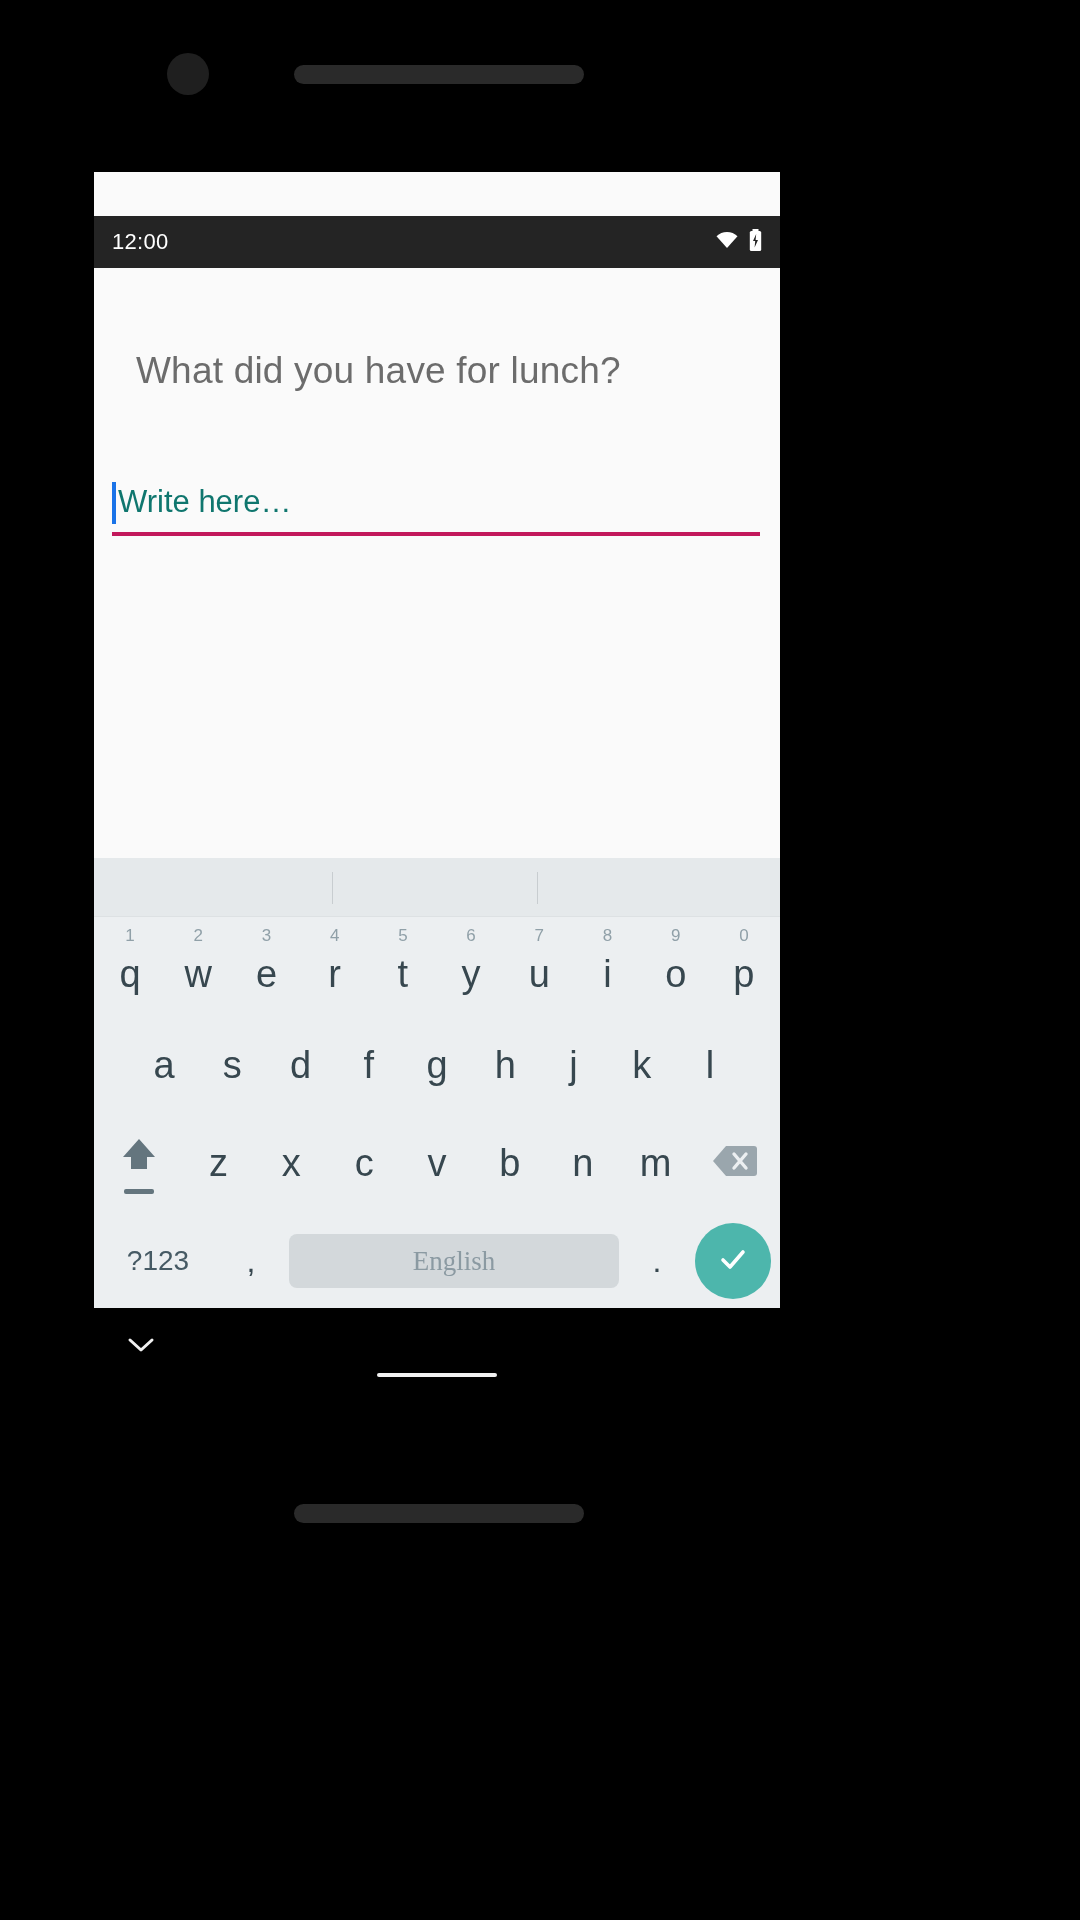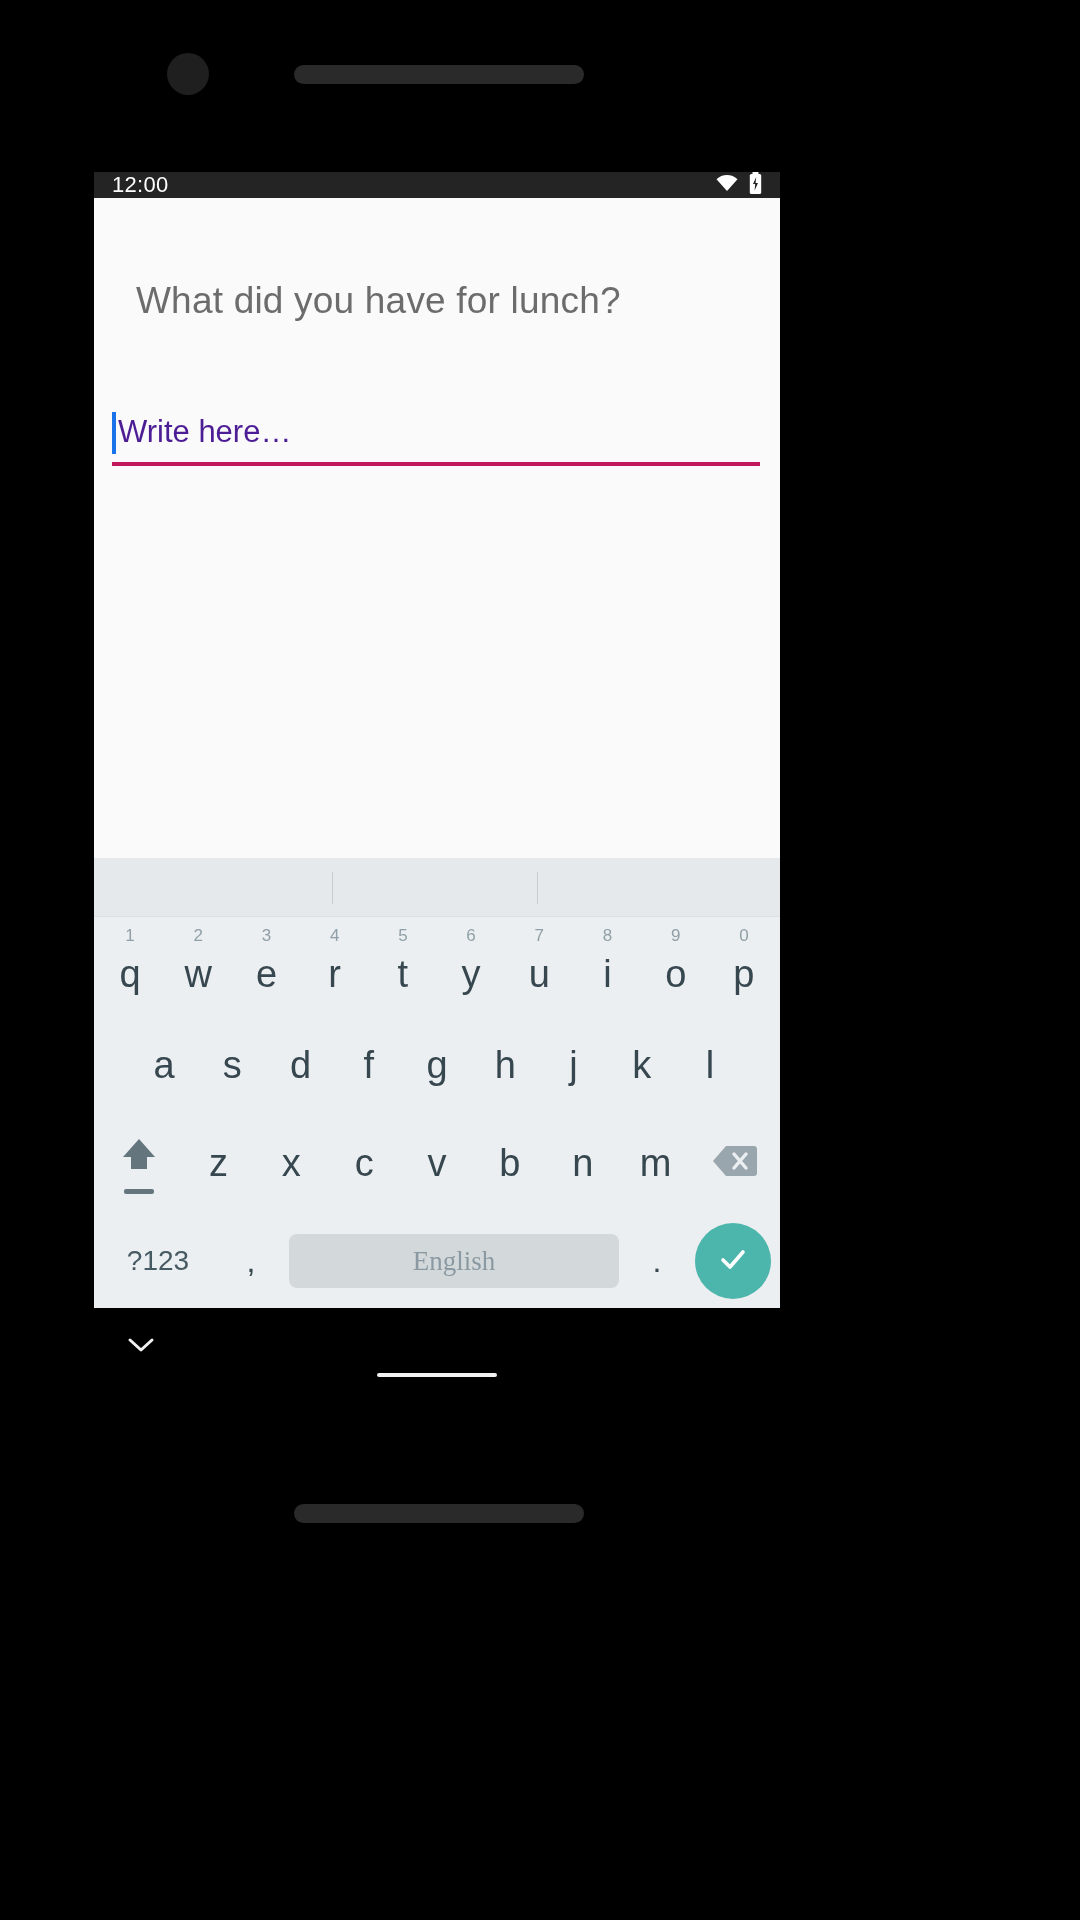--- a/index.html
+++ b/index.html
@@ -43,27 +43,28 @@
     position: absolute;
     left: 94px; top: 172px;
     width: 686px; height: 1136px;
     background: #fafafa;
     overflow: hidden;
   }
 
   
   .status-bar {
     position: relative;
-    height: 26px;
+    height: 52px;
     background: #242424;
     display: flex;
     align-items: center;
     justify-content: space-between;
     padding: 0 18px;
     box-sizing: border-box;
+    margin-top: 44px;
   }
   .status-time {
     color: #ffffff;
     font-size: 22px;
     letter-spacing: 0.3px;
   }
   .status-icons {
     display: flex;
     align-items: center;
     gap: 10px;
@@ -95,21 +96,21 @@
   .caret {
     position: absolute;
     left: 0; top: 6px;
     width: 4px; height: 42px;
     background: #1a73e8;
   }
   .placeholder {
     position: absolute;
     left: 6px; top: 0;
     font-size: 31px;
-    color: #4c1d95;
+    color: #0f766e;
     line-height: 52px;
   }
   .underline {
     position: absolute;
     left: 0; top: 56px;
     width: 648px; height: 4px;
     background: #c2185b;
   }
 
   

